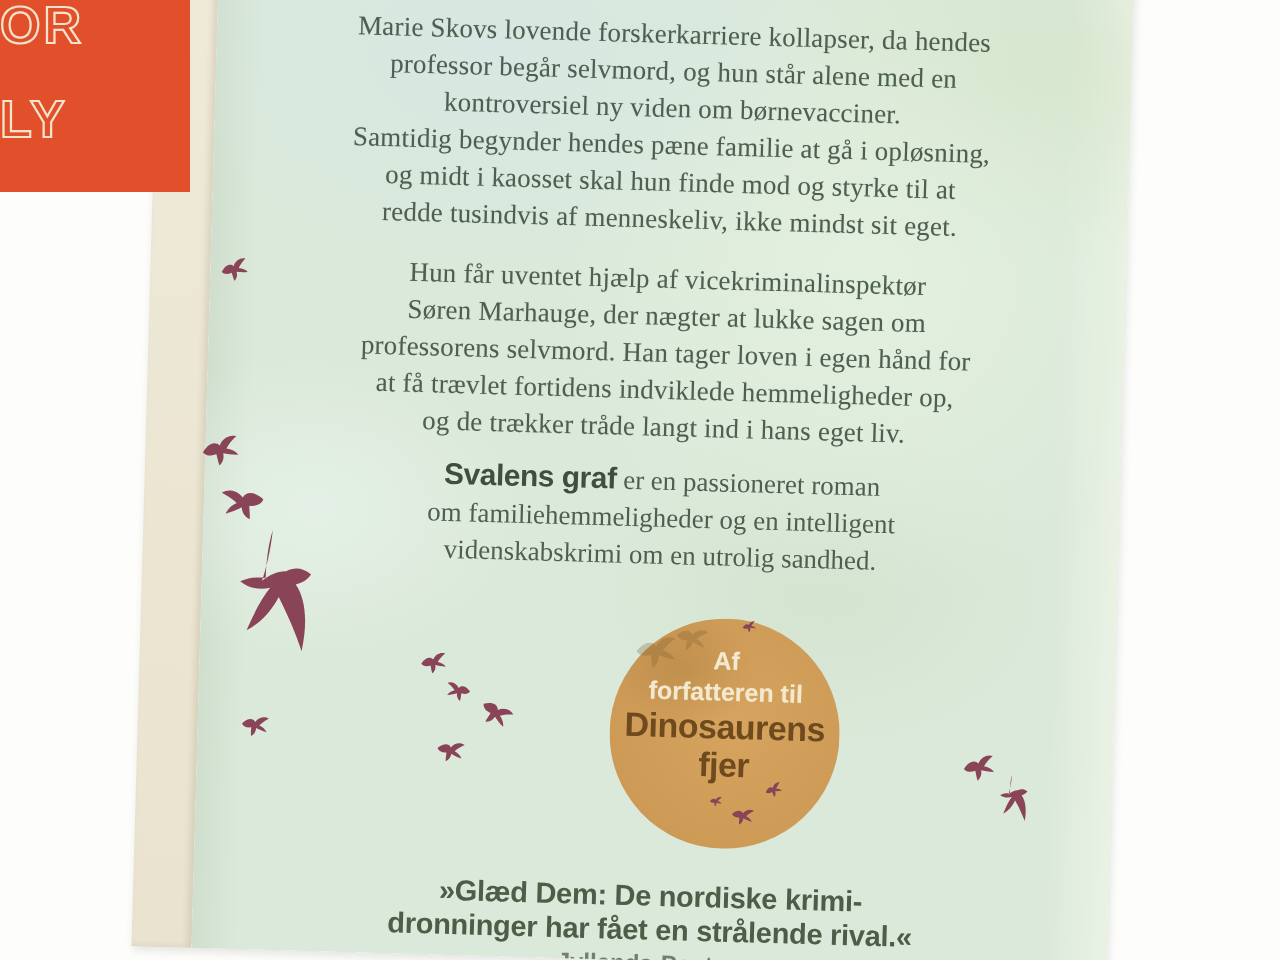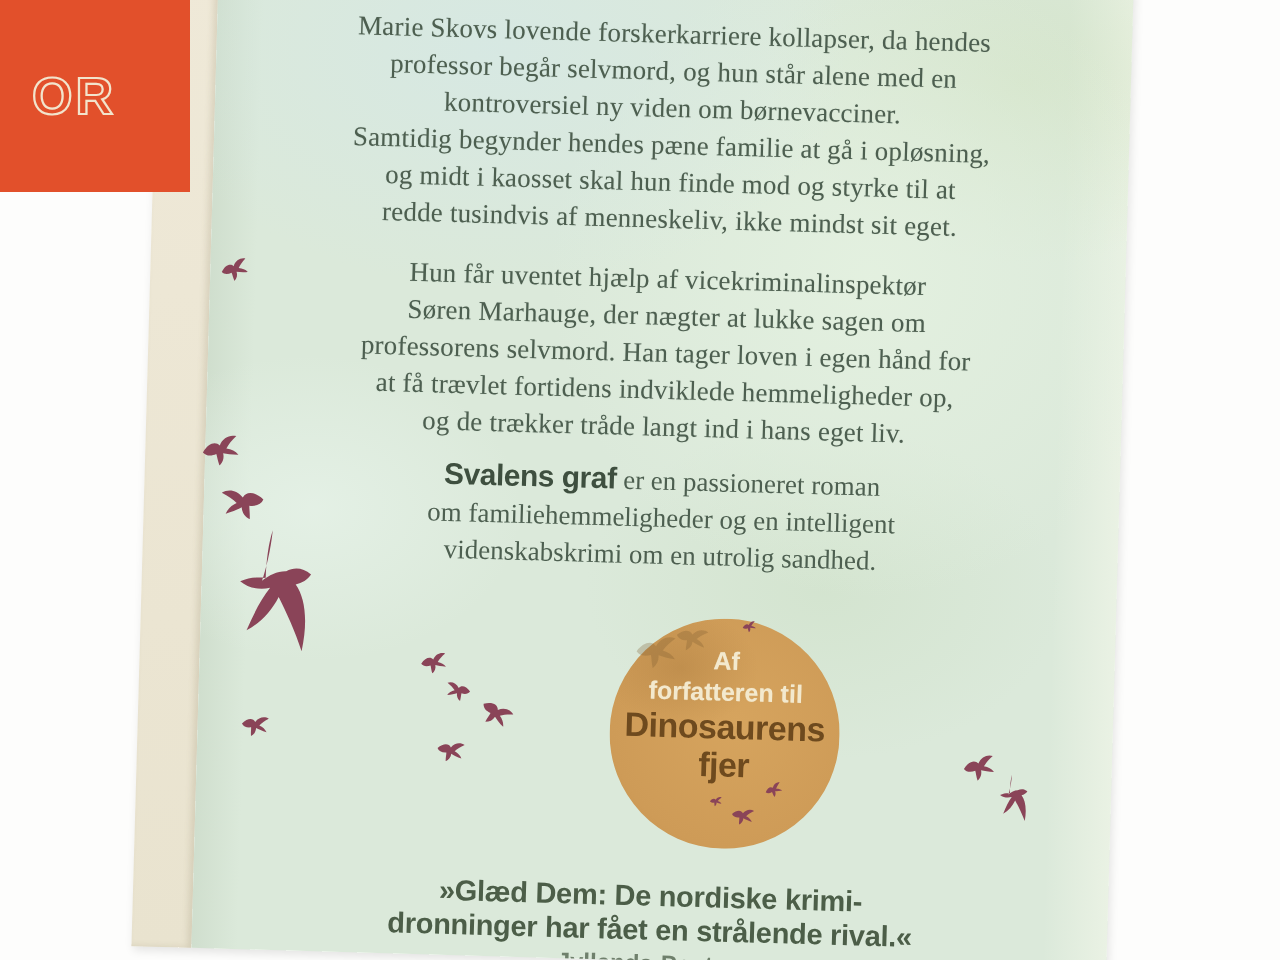--- a/index.html
+++ b/index.html
@@ -48,22 +48,22 @@
          font-size:29px;line-height:34px;color:var(--quote-text);letter-spacing:-.3px;}
   .attribution{top:974px;height:11px;overflow:hidden;opacity:.75;
          font-family:"Liberation Sans",sans-serif;font-weight:700;font-size:24px;
          color:var(--quote-text);}
   
   .bird{position:absolute;color:var(--bird);}
   .bird svg{display:block;width:100%;height:100%;}
   .faint{opacity:.28;}
   
   .logo{position:absolute;left:0;top:0;width:190px;height:192px;background:var(--logo-bg);
-        z-index:5;display:flex;flex-direction:column;justify-content:center;
-        padding-left:32px;box-sizing:border-box;gap:44px;}
+        z-index:5;display:flex;flex-direction:column;justify-content:flex-start;
+        box-sizing:border-box;gap:44px;}
   .logo-line{font-family:"Liberation Sans",sans-serif;font-weight:700;font-size:52px;
         line-height:50px;letter-spacing:3px;color:var(--logo-bg);
         -webkit-text-stroke:2.2px var(--logo-outline);}
 </style>
 </head>
 <body>
 
 <svg width="0" height="0" style="position:absolute" aria-hidden="true">
   <defs>
     <symbol id="bird" viewBox="0 0 64 48">
@@ -204,15 +204,16 @@
       <div class="bird" style="left:799px;top:788px;width:42px;height:58px;transform:rotate(-16deg)">
           <svg>
             <use href="#swallow"></use>
           </svg>
         </div>
     </div>
   </div>
 
   <div class="logo">
     <div class="logo-line">OR</div>
+    <div class="logo-line">LY</div>
   </div>
 
 </div>
 
 </body></html>

